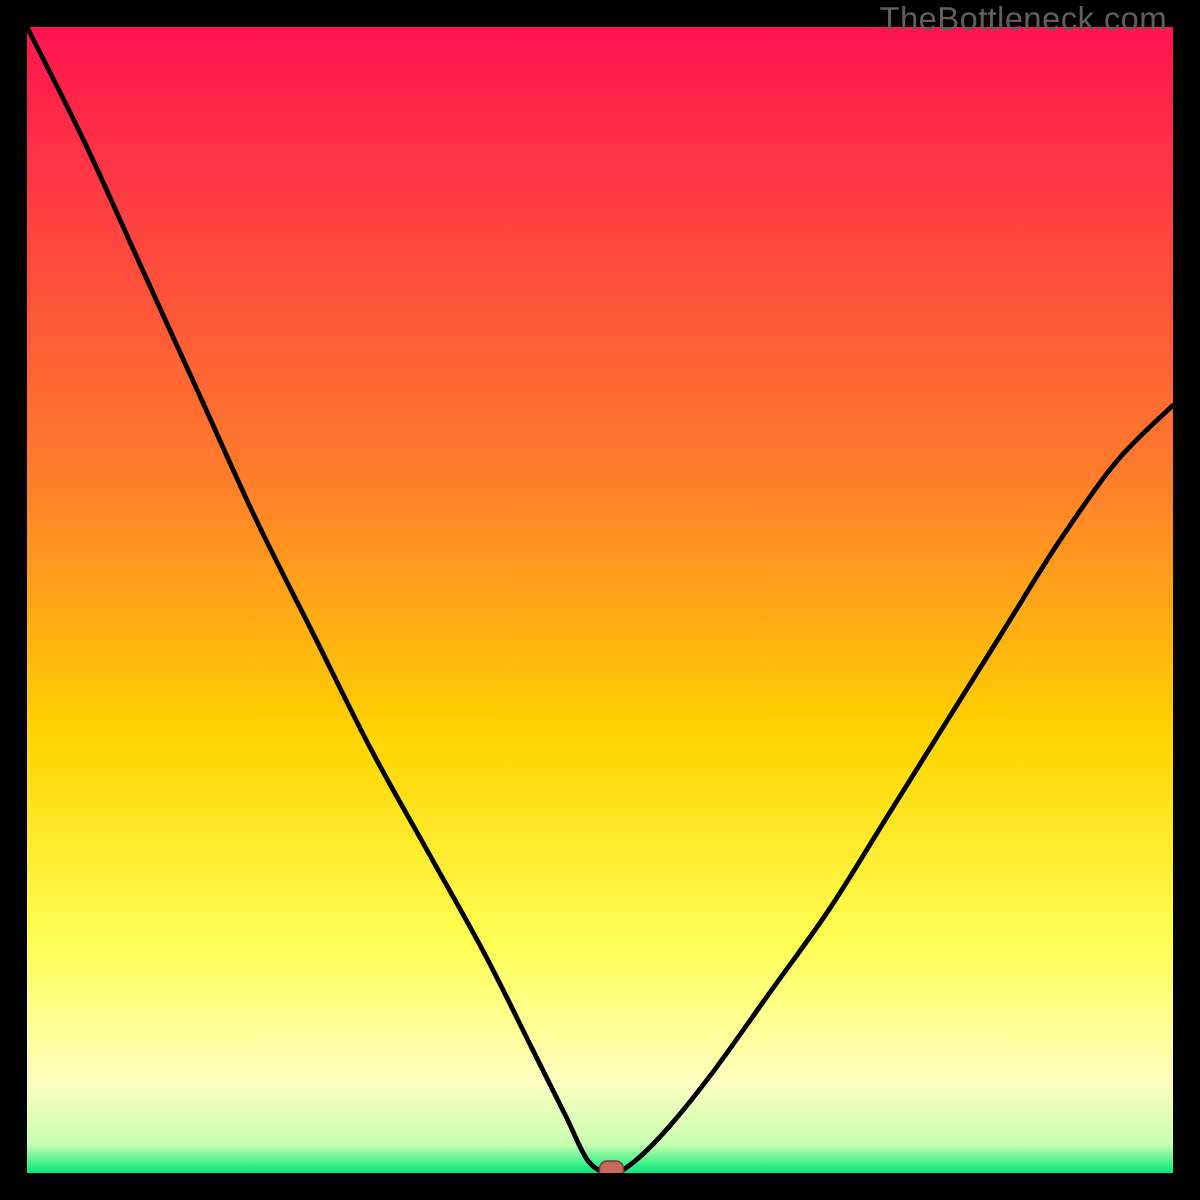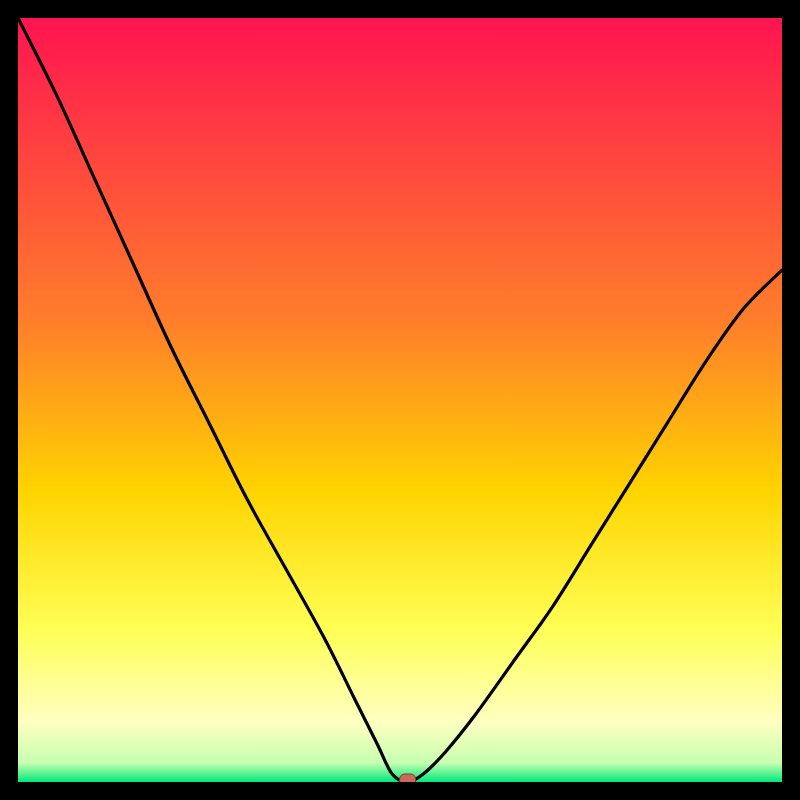--- a/index.html
+++ b/index.html
@@ -67,13 +67,14 @@
       </defs>
       <rect x="0" y="0" width="764" height="764" fill="url(#bg)"></rect>
     </svg>
 
     <svg class="curve" viewBox="0 0 764 764" preserveAspectRatio="none">
       <path id="curve-path" d="M 0 0 C 6.366666666666667 12.733333333333329 25.46666666666667 49.65999999999998 38.2 76.39999999999998 C 50.93333333333334 103.13999999999997 63.66666666666667 132.4266666666666 76.4 160.43999999999994 C 89.13333333333334 188.4533333333333 101.86666666666666 216.46666666666667 114.6 244.48000000000002 C 127.33333333333333 272.49333333333334 140.06666666666666 301.78000000000003 152.8 328.52000000000004 C 165.53333333333336 355.26000000000005 178.26666666666668 379.4533333333334 191 404.92 C 203.73333333333332 430.38666666666666 216.46666666666667 457.12666666666667 229.2 481.32 C 241.9333333333333 505.5133333333333 254.66666666666663 527.16 267.4 550.0799999999999 C 280.1333333333333 572.9999999999999 294.14 597.1933333333334 305.6 618.84 C 317.06000000000006 640.4866666666667 327.24666666666667 662.1333333333334 336.16 679.96 C 345.0733333333334 697.7866666666666 352.7133333333333 713.0666666666666 359.08 725.8 C 365.44666666666666 738.5333333333333 369.26666666666665 749.9933333333333 374.36 756.36 C 379.4533333333334 762.7266666666667 384.5466666666666 764 389.64 764 C 394.73333333333335 764 398.55333333333334 761.4533333333334 404.92 756.36 C 411.2866666666667 751.2666666666667 418.92666666666673 743.6266666666668 427.84000000000003 733.44 C 436.75333333333333 723.2533333333333 446.94 710.52 458.4 695.24 C 469.85999999999996 679.96 483.8666666666667 659.5866666666667 496.6 641.76 C 509.33333333333337 623.9333333333333 522.0666666666666 607.38 534.8 588.28 C 547.5333333333333 569.18 560.2666666666667 547.5333333333333 573 527.16 C 585.7333333333333 506.78666666666663 598.4666666666667 486.4133333333333 611.2 466.03999999999996 C 623.9333333333334 445.66666666666663 636.6666666666666 425.29333333333335 649.4 404.92 C 662.1333333333333 384.5466666666667 674.8666666666667 362.9 687.6 343.79999999999995 C 700.3333333333334 324.69999999999993 713.0666666666666 305.6 725.8 290.32 C 738.5333333333333 275.03999999999996 757.6333333333333 258.4866666666666 764 252.11999999999995" fill="none" stroke-width="3.2" stroke-linejoin="round" stroke-linecap="round" stroke="#000000"></path>
       <rect id="marker" rx="5" ry="5" width="16" height="12" x="381.64" y="756" fill="#c96a5a" stroke="#7a3a30" stroke-width="1"></rect>
     </svg>
   </div>
 
+  <div class="watermark">TheBottleneck.com</div>
 </div>
 
 </body></html>

